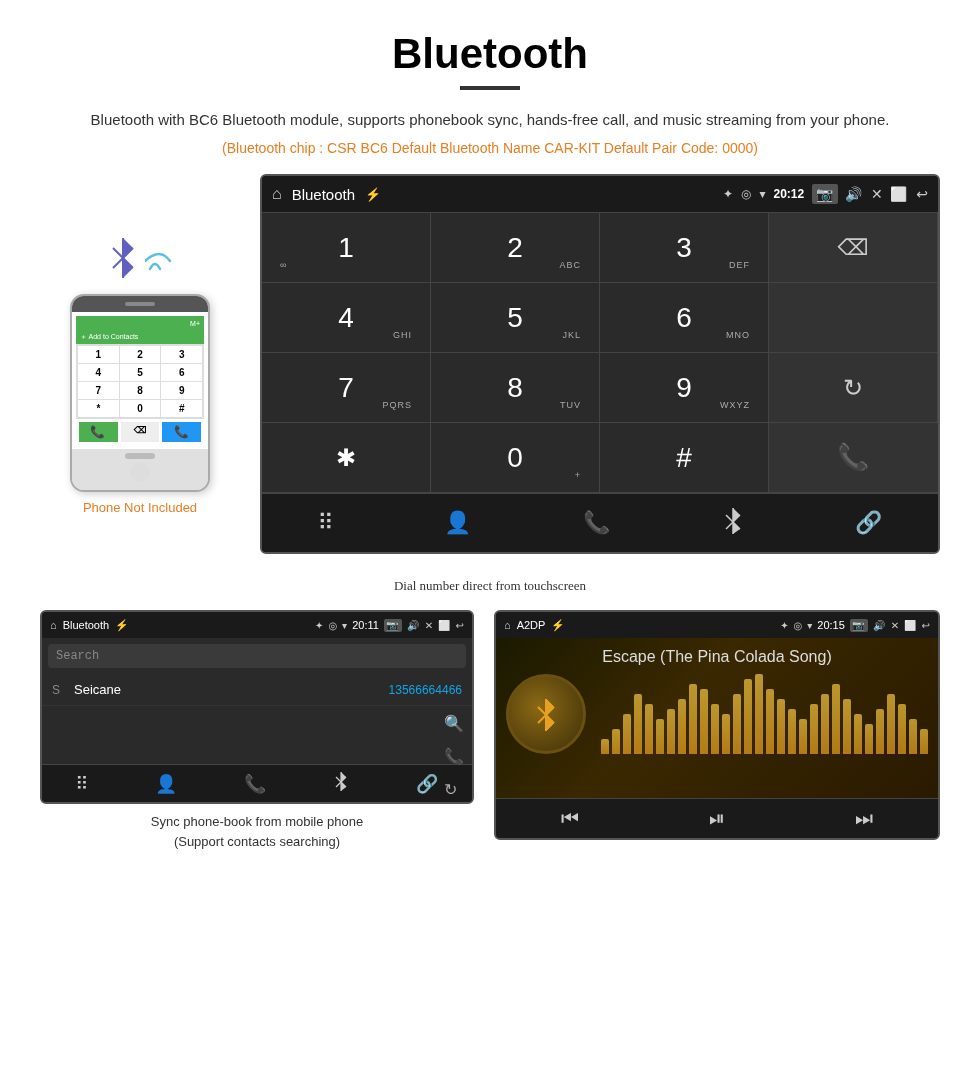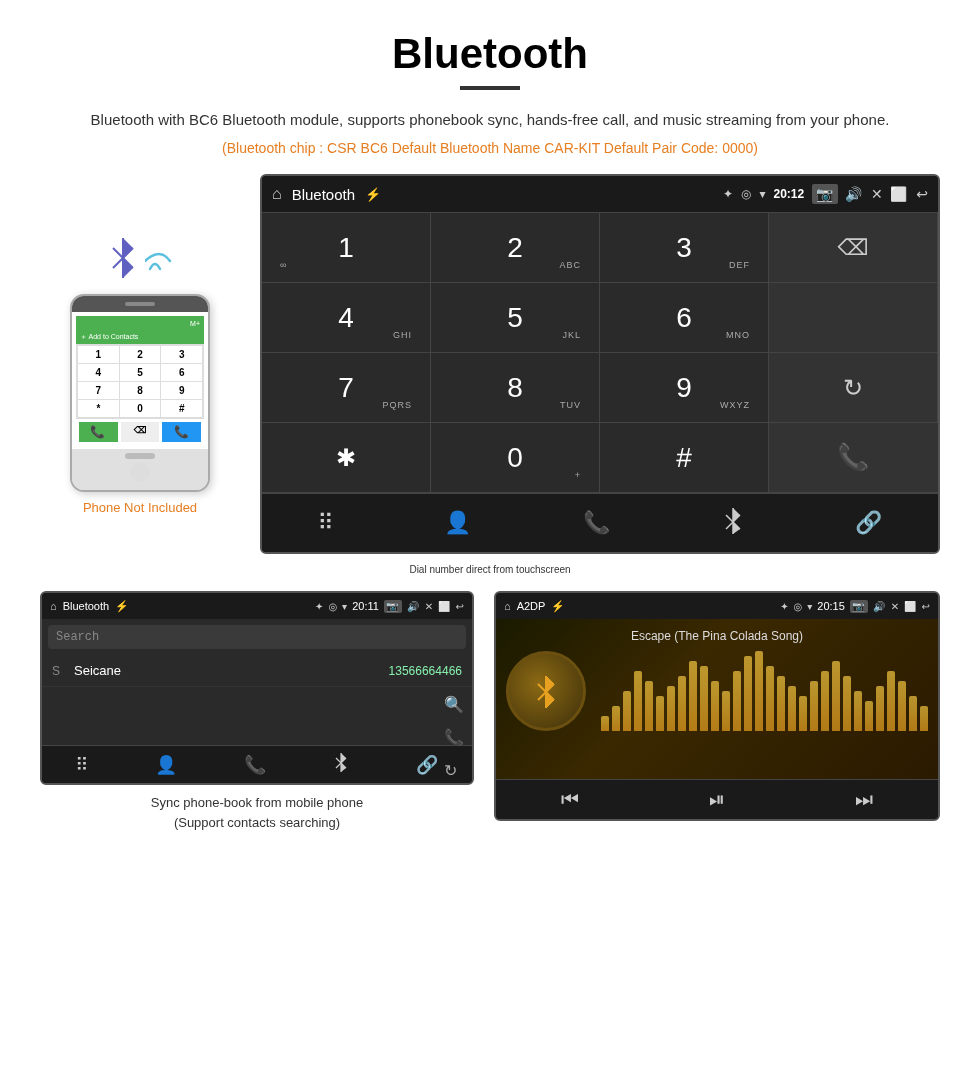--- a/index.html
+++ b/index.html
@@ -261,23 +261,24 @@
     .bottom-icon {
       color: #ccc;
       font-size: 22px;
       cursor: pointer;
       padding: 4px 10px;
     }
 
     
     .dial-caption {
       text-align: center;
-      font-size: 10px;
+      font-size: 13px;
       color: #333;
-      margin: 10px 0 16px;
+      margin: 24px 0 16px;
+      font-family: Liberation Serif, serif;
     }
 
     
     .bottom-screens {
       display: flex;
       flex-direction: row;
       gap: 20px;
       padding: 0 40px;
       margin-bottom: 10px;
     }
@@ -351,21 +352,21 @@
       font-size: 12px;
       margin-right: 8px;
       width: 14px;
     }
     .contact-name {
       color: #fff;
       font-size: 13px;
       flex: 1;
     }
     .contact-number {
-      color: #86efac;
+      color: #0ea5e9;
       font-size: 12px;
       text-align: right;
     }
     .phonebook-right-icons {
       position: absolute;
       right: 8px;
       display: flex;
       flex-direction: column;
       gap: 14px;
       padding: 8px 0;
@@ -397,21 +398,21 @@
       background: linear-gradient(135deg, #1a1a00 0%, #3a2800 40%, #2a1a00 100%);
       min-height: 160px;
       position: relative;
       display: flex;
       flex-direction: column;
       align-items: center;
       padding: 10px;
     }
     .music-title {
       color: #ddd;
-      font-size: 12px;
+      font-size: 16px;
       text-align: center;
       margin-bottom: 8px;
     }
     .music-album-area {
       display: flex;
       align-items: center;
       gap: 15px;
       width: 100%;
     }
     .album-art {

